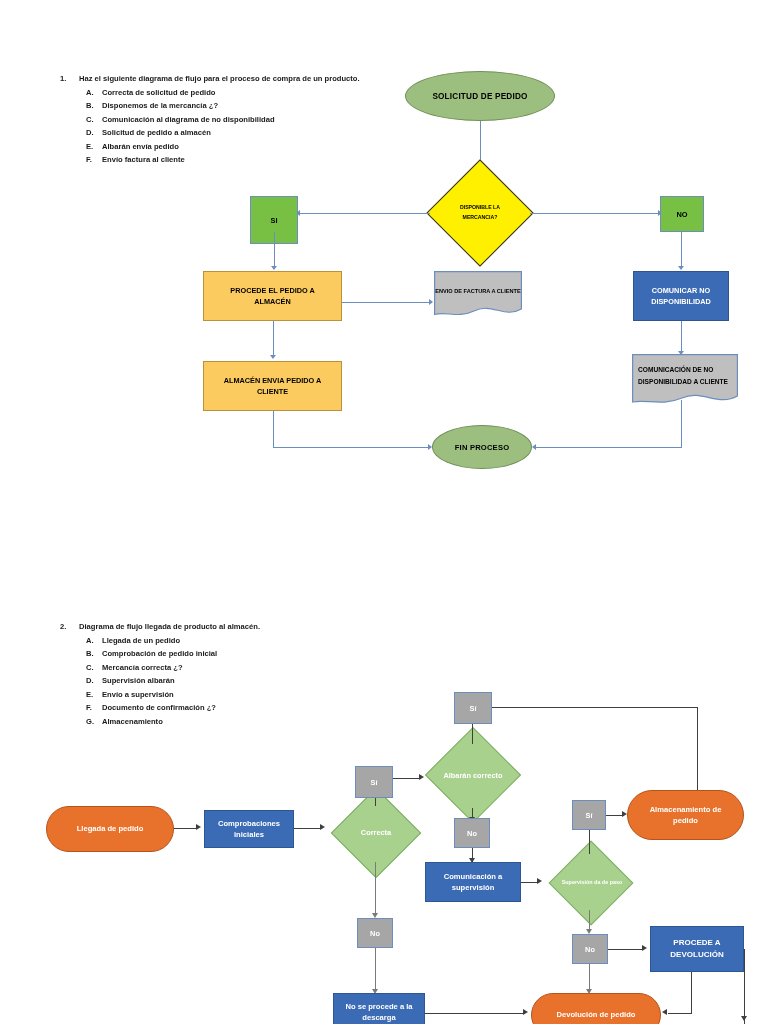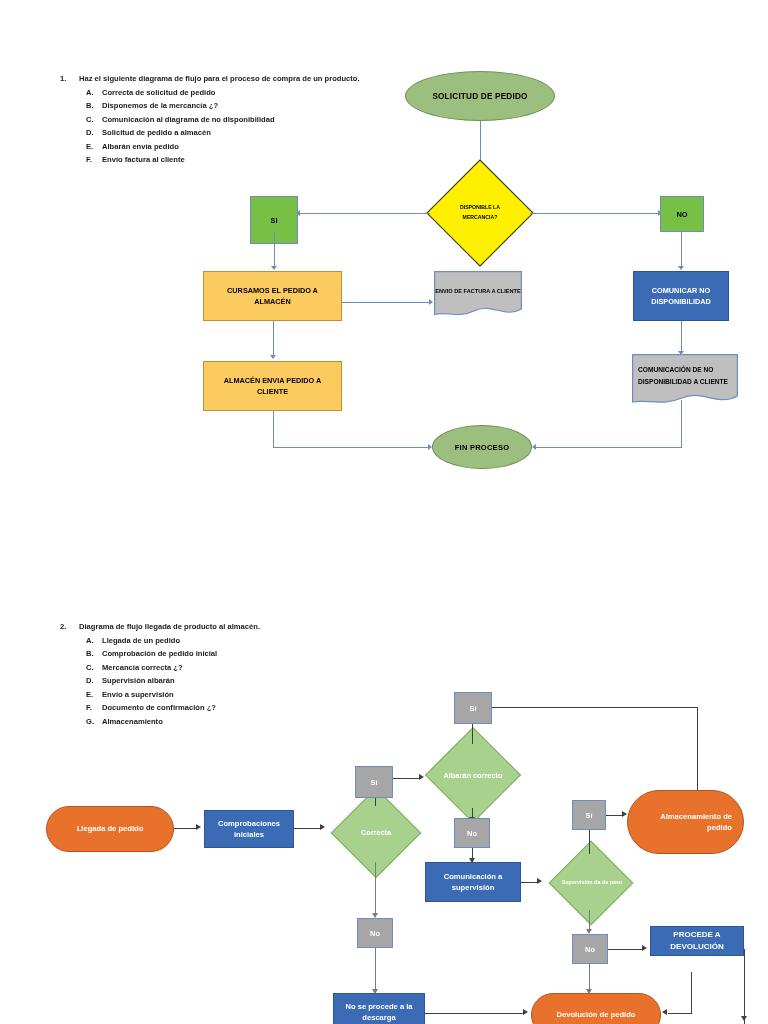--- a/index.html
+++ b/index.html
@@ -176,21 +176,21 @@
       <span class="lbl">NO</span>
     </div>
 
     <div class="ln v" style="left:274px; top:232px; height:36px;"></div>
     <div class="arrow down" style="left:271px; top:266px;"></div>
 
     <div class="ln v" style="left:681px; top:232px; height:36px;"></div>
     <div class="arrow down" style="left:678px; top:266px;"></div>
 
     <div class="node d1-amberbox" style="left:203px; top:271px; width:139px; height:50px;">
-      <span class="lbl">CURSAMOS EL PEDIDO A ALMACÉN</span>
+      <span class="lbl">PROCEDE EL PEDIDO A ALMACÉN</span>
     </div>
 
     <div class="ln h" style="left:342px; top:302px; width:89px;"></div>
     <div class="arrow right" style="left:429px; top:299px;"></div>
 
     <div class="doc-shape doc-center" style="left:434px; top:271px; width:88px; height:47px;">
       <svg viewBox="0 0 88 47" preserveAspectRatio="none">
         <path d="M0.6,0.6 L87.4,0.6 L87.4,38 C70,48 58,31 40,40 C24,47.6 12,40 0.6,43.5 Z" fill="#BFBFBF" stroke="#6C8EBF" stroke-width="1.2"></path>
       </svg>
       <div class="doctext">ENVIO DE FACTURA A CLIENTE</div>
@@ -337,21 +337,21 @@
     <div class="ln2 v" style="left:589px; top:820px; height:34px;"></div>
     <div class="ar2 up" style="left:586px; top:816px;"></div>
 
     <div class="node d2-grey" style="left:572px; top:800px; width:34px; height:30px;">
       <span class="lbl">Sí</span>
     </div>
 
     <div class="ln2 h" style="left:606px; top:815px; width:18px;"></div>
     <div class="ar2 right" style="left:622px; top:811px;"></div>
 
-    <div class="node d2-pill" style="left:627px; top:790px; width:117px; height:64px;text-align:right;">
+    <div class="node d2-pill" style="left:627px; top:790px; width:117px; height:50px;">
       <span class="lbl">Almacenamiento de pedido</span>
     </div>
 
     <div class="ln2 v grey" style="left:375px; top:862px; height:54px;"></div>
     <div class="ar2 down grey" style="left:372px; top:913px;"></div>
 
     <div class="node d2-grey" style="left:357px; top:918px; width:36px; height:30px;">
       <span class="lbl">No</span>
     </div>
 
@@ -365,21 +365,21 @@
     <div class="ln2 v grey" style="left:589px; top:910px; height:22px;"></div>
     <div class="ar2 down grey" style="left:586px; top:929px;"></div>
 
     <div class="node d2-grey" style="left:572px; top:934px; width:36px; height:30px;">
       <span class="lbl">No</span>
     </div>
 
     <div class="ln2 h" style="left:608px; top:949px; width:36px;"></div>
     <div class="ar2 right" style="left:642px; top:945px;"></div>
 
-    <div class="node d2-blue" style="left:650px; top:926px; width:94px; height:30px; font-size:8px;">
+    <div class="node d2-blue" style="left:650px; top:926px; width:94px; height:46px; font-size:8px;">
       <span class="lbl">PROCEDE A DEVOLUCIÓN</span>
     </div>
 
     <div class="ln2 v grey" style="left:589px; top:964px; height:28px;"></div>
     <div class="ar2 down grey" style="left:586px; top:989px;"></div>
 
     <div class="node d2-pill" style="left:531px; top:993px; width:130px; height:44px;">
       <span class="lbl">Devolución de pedido</span>
     </div>
 

